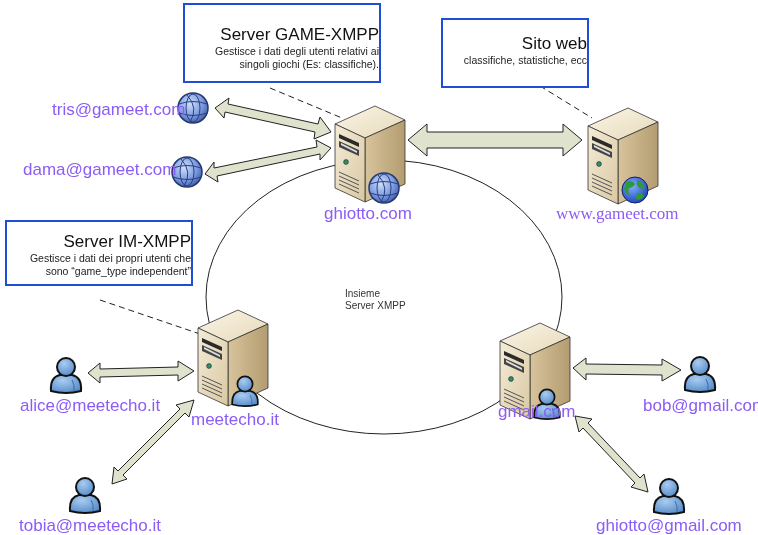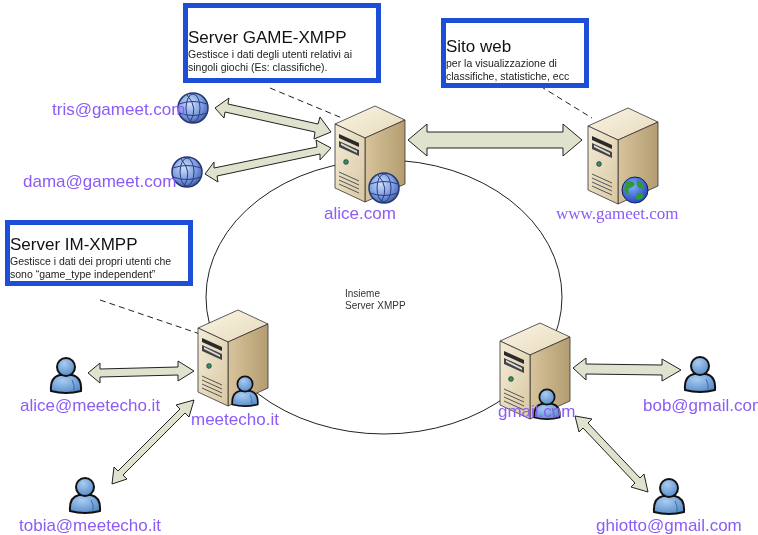--- a/index.html
+++ b/index.html
@@ -1,21 +1,21 @@
 <!DOCTYPE html>
 <html><head>
 <meta charset="utf-8">
 <style>
   html, body { margin: 0; padding: 0; background: #ffffff; }
   body { width: 758px; height: 535px; position: relative; overflow: hidden;
          font-family: "Liberation Sans", sans-serif; color: #1a1a1a; }
   #stage { position: absolute; left: 0; top: 0; width: 758px; height: 535px; }
   .lbl { position: absolute; white-space: nowrap; font-size: 17px; color: #8b5cf6; }
-  .box { position: absolute; background: #fff; border: 5px solid #1d4ed8; box-sizing: border-box;
-         text-align: left; }
+  .box { position: absolute; background: #fff; border: 2px solid #1d4ed8; box-sizing: border-box;
+         text-align: right; }
   .box .t { display: block; font-size: 17px; line-height: 20px; color: #111; }
   .box .d { display: block; font-size: 10.5px; line-height: 13px; color: #222; }
   .center-lbl { position: absolute; text-align: left; font-size: 10px; line-height: 12px; color: #333; }
 </style>
 </head>
 <body>
 
 <svg id="stage" viewBox="0 0 758 535" xmlns="http://www.w3.org/2000/svg">
   <defs>
     <linearGradient id="srvFront" x1="0" y1="0" x2="1" y2="1">
@@ -154,38 +154,37 @@
 </svg>
 
 <div class="box" style="left:183px; top:3px; width:198px; height:80px; padding-top:20px;">
   <span class="t">Server GAME-XMPP</span>
   <span class="d">Gestisce i dati degli utenti relativi ai</span>
   <span class="d">singoli giochi (Es: classifiche).</span>
 </div>
 
 <div class="box" style="left:441px; top:18px; width:148px; height:70px; padding-top:14px;">
   <span class="t">Sito web</span>
-  <span class="d">per la visualizzazione di</span>
   <span class="d">classifiche, statistiche, ecc</span>
 </div>
 
 <div class="box" style="left:5px; top:220px; width:188px; height:66px; padding-top:10px;">
   <span class="t">Server IM-XMPP</span>
   <span class="d">Gestisce i dati dei propri utenti che</span>
   <span class="d">sono “game_type independent”</span>
 </div>
 
 <div class="center-lbl" style="left:345px; top:288px; width:80px;">
   <div>Insieme</div>
   <div>Server XMPP</div>
 </div>
 
-<div class="lbl" style="left:324px; top:204px;">alice.com</div>
+<div class="lbl" style="left:324px; top:204px;">ghiotto.com</div>
 <div class="lbl" style="left:556px; top:204px;font-family:Liberation Serif, serif;">www.gameet.com</div>
 <div class="lbl" style="left:191px; top:410px;">meetecho.it</div>
 <div class="lbl" style="left:498px; top:402px;">gmail.com</div>
 
 <div class="lbl" style="left:52px; top:100px;">tris@gameet.com</div>
-<div class="lbl" style="left:23px; top:172px;">dama@gameet.com</div>
+<div class="lbl" style="left:23px; top:160px;">dama@gameet.com</div>
 <div class="lbl" style="left:20px; top:396px;">alice@meetecho.it</div>
 <div class="lbl" style="left:19px; top:516px;">tobia@meetecho.it</div>
 <div class="lbl" style="left:643px; top:396px;">bob@gmail.com</div>
 <div class="lbl" style="left:596px; top:516px;">ghiotto@gmail.com</div>
 
 </body></html>

